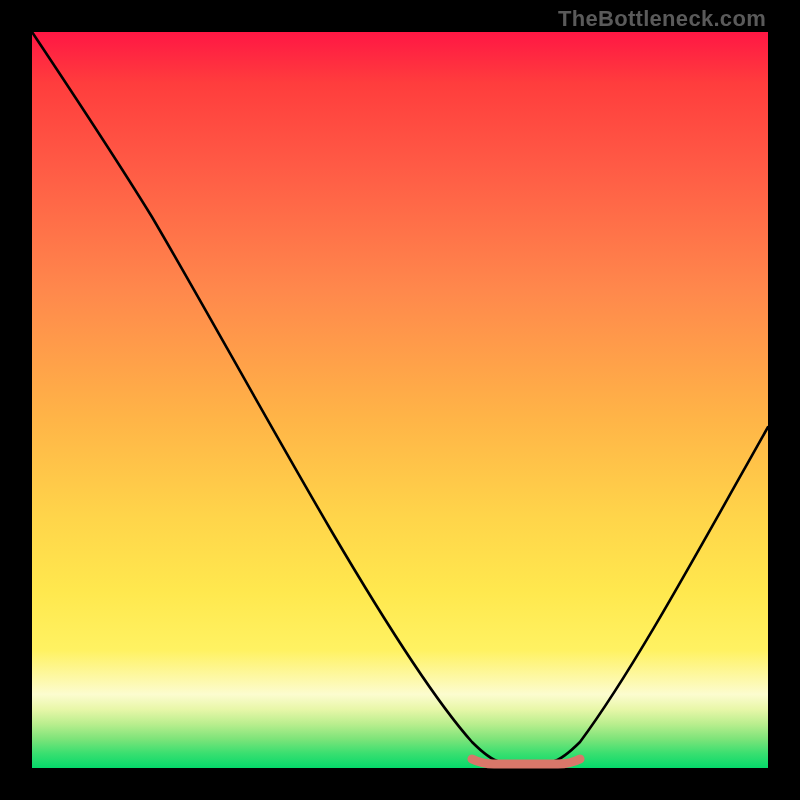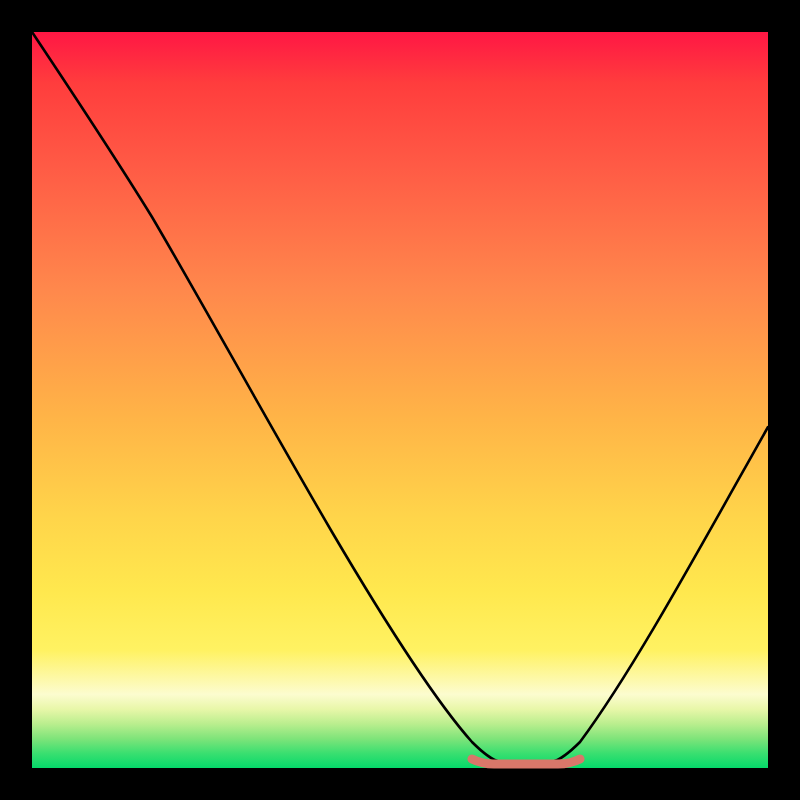--- a/index.html
+++ b/index.html
@@ -80,13 +80,14 @@
              L 520 730
              C 528 728, 536 722, 548 710
              C 600 640, 660 530, 736 395" fill="none" stroke="#000" stroke-width="2.6" stroke-linecap="round" stroke-linejoin="round"></path>
 
     <path d="M 440 727
              Q 450 732, 462 732
              L 526 732
              Q 538 732, 548 727" fill="none" stroke="#d9776a" stroke-width="9" stroke-linecap="round" stroke-linejoin="round"></path>
   </svg>
 
+  <div class="watermark">TheBottleneck.com</div>
 </div>
 
 </body></html>

